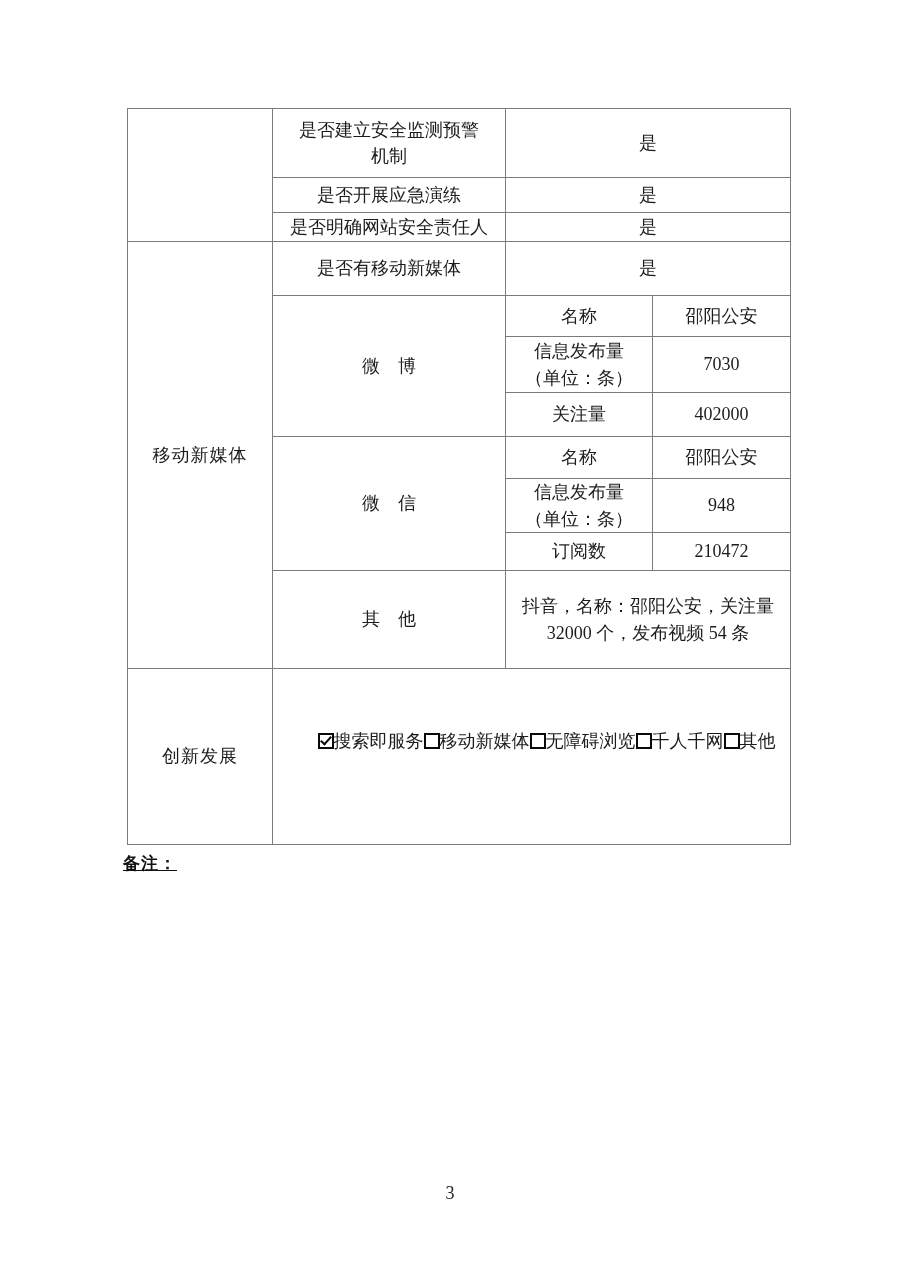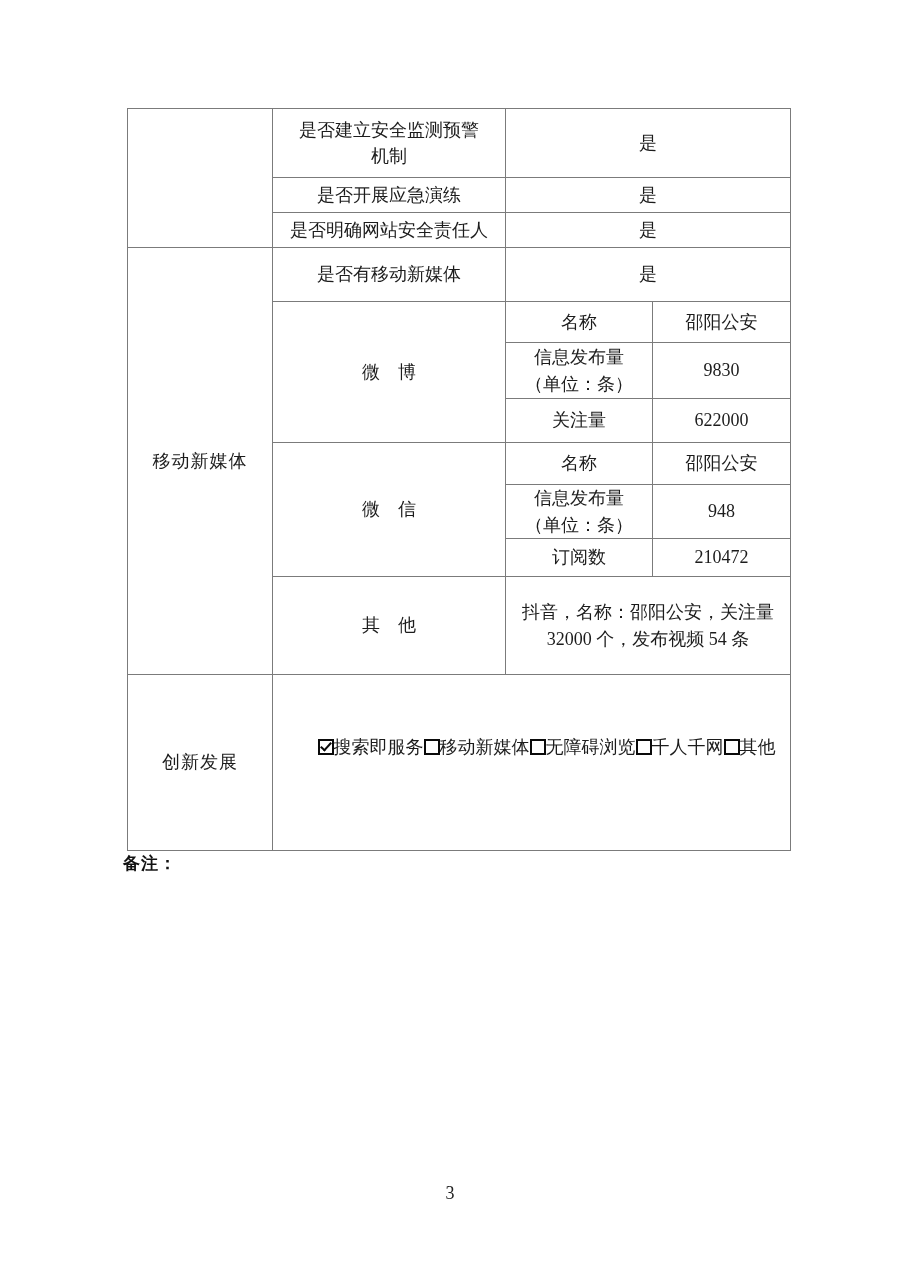--- a/index.html
+++ b/index.html
@@ -29,21 +29,21 @@
     border: 1px solid #7b7b7b;
     text-align: center;
     vertical-align: middle;
     padding: 0 4px;
     line-height: 1.45;
     overflow: hidden;
   }
   
   tr.r1  { height: 69px; }
   tr.r2  { height: 35px; }
-  tr.r3  { height: 35px; }
+  tr.r3  { height: 29px; }
   tr.r4  { height: 54px; }
   tr.r5  { height: 41px; }
   tr.r6  { height: 56px; }
   tr.r7  { height: 44px; }
   tr.r8  { height: 42px; }
   tr.r9  { height: 54px; }
   tr.r10 { height: 38px; }
   tr.r11 { height: 98px; }
   tr.r12 { height: 176px; }
 
@@ -80,20 +80,21 @@
 
   
   .remarks {
     position: absolute;
     left: 123px;
     top: 852px;
     font-size: 17px;
     font-weight: bold;
     letter-spacing: 1px;
     color: #111;
+    text-decoration: underline;
   }
   .page-number {
     position: absolute;
     left: 0;
     top: 1183px;
     width: 900px;
     text-align: center;
     font-size: 18px;
     color: #222;
   }
@@ -136,25 +137,25 @@
   <tr class="r5">
     <td rowspan="3">微　博</td>
     <td>名称</td>
     <td>邵阳公安</td>
   </tr>
   <tr class="r6">
     <td>
       <div>信息发布量</div>
       <div>（单位：条）</div>
     </td>
-    <td>9830</td>
+    <td>7030</td>
   </tr>
   <tr class="r7">
     <td>关注量</td>
-    <td>622000</td>
+    <td>402000</td>
   </tr>
 
   <tr class="r8">
     <td rowspan="3">微　信</td>
     <td>名称</td>
     <td>邵阳公安</td>
   </tr>
   <tr class="r9">
     <td>
       <div>信息发布量</div>

